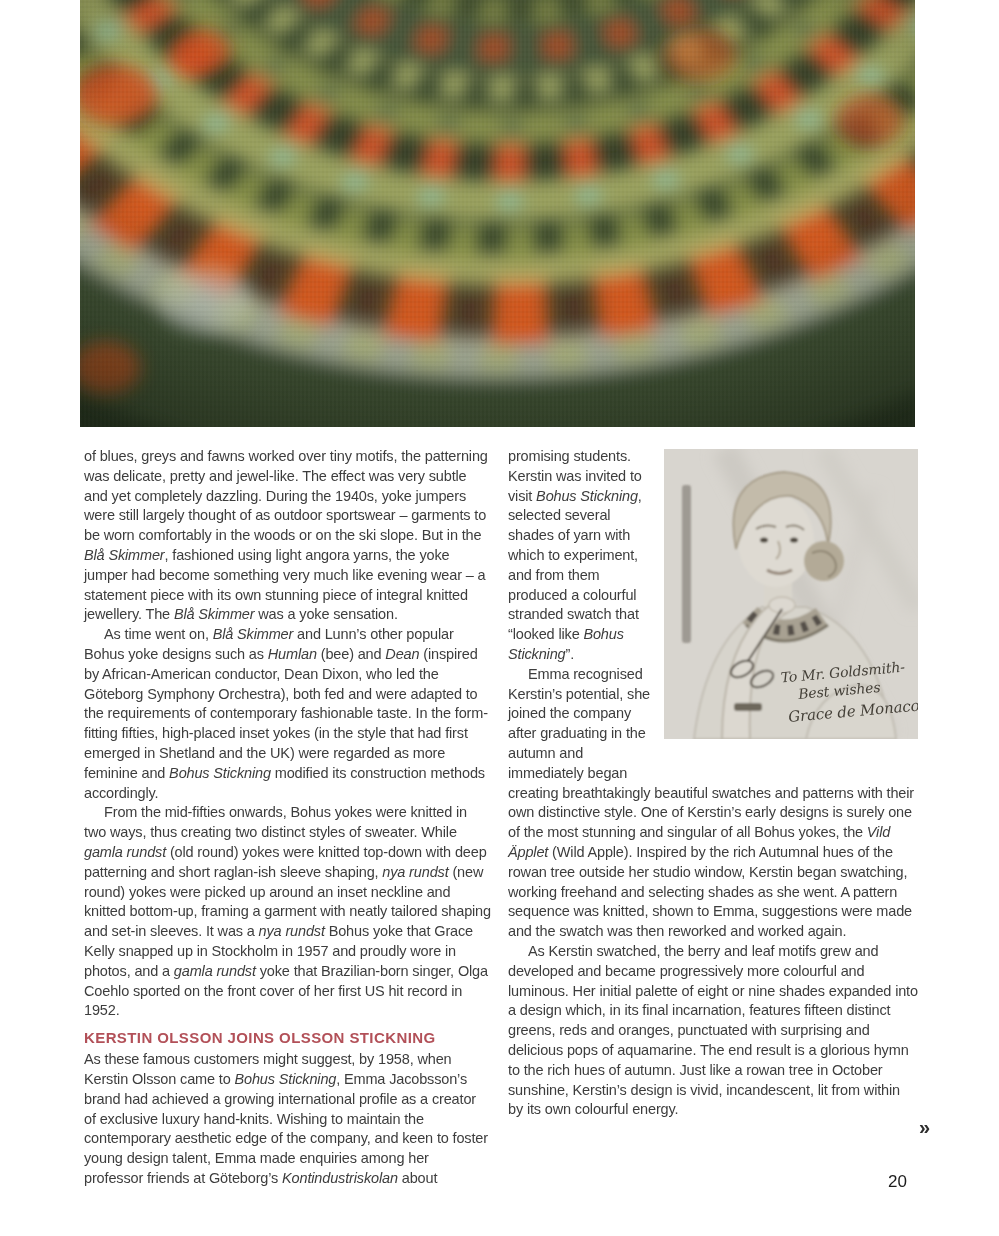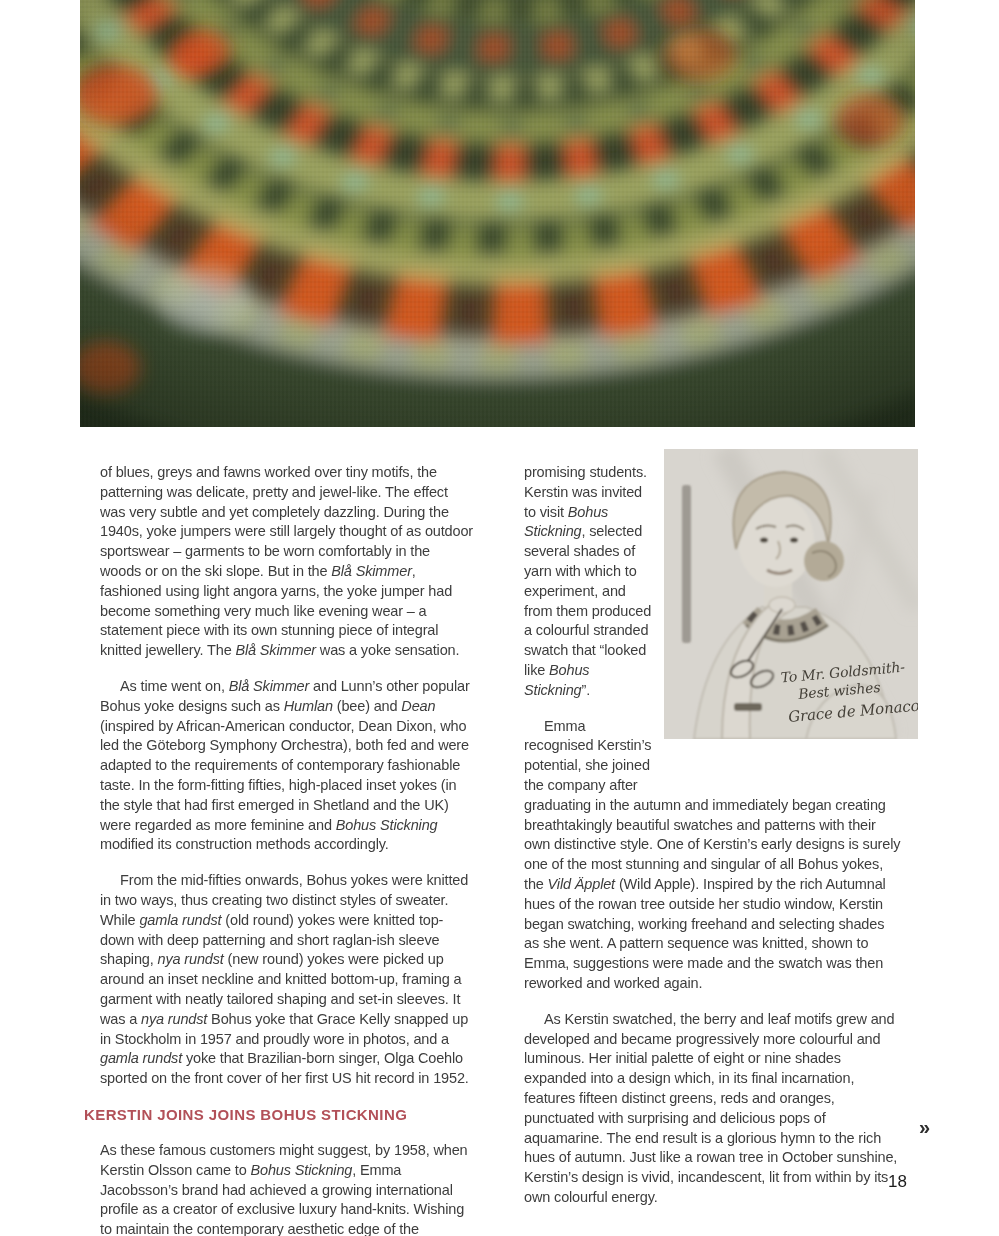--- a/index.html
+++ b/index.html
@@ -5,21 +5,21 @@
   html,body{margin:0;padding:0;background:#ffffff;}
   body{width:999px;height:1236px;font-family:"Liberation Sans","DejaVu Sans",sans-serif;}
   .page{position:relative;width:999px;height:1236px;background:#fff;overflow:hidden;}
 
   .hero{position:absolute;left:80px;top:0;width:835px;height:427px;overflow:hidden;}
   .hero svg{display:block;width:100%;height:100%;}
 
   .col{position:absolute;top:447px;font-size:14.5px;line-height:19.8px;color:#3d3d3d;letter-spacing:-0.15px;text-align:left;}
   .col-left{left:84px;width:407px;}
   .col-right{left:508px;width:410px;}
-  p.body{margin:16px;}
+  p.body{margin:0;}
   p.ind{text-indent:20px;}
   i{}
 
   .heading{margin:7px 0 2px 0;font-size:15px;line-height:20px;font-weight:bold;color:#b25058;letter-spacing:0.4px;}
 
   .photo-float{float:right;width:254px;height:290px;margin:2px 0 40px 10px;}
   .photo-float svg{display:block;width:100%;height:100%;}
 
   .continuation{position:absolute;left:919px;top:1116px;font-size:20px;font-weight:bold;color:#2e2e2e;}
   .pagenum{position:absolute;left:888px;top:1172px;font-size:17px;color:#1c1c1c;}
@@ -75,21 +75,21 @@
       </g>
       <rect width="835" height="427" fill="url(#knit)"></rect>
       <rect width="835" height="427" fill="url(#vig)"></rect>
     </svg>
   </div>
 
   <div class="col col-left">
     <p class="body">of blues, greys and fawns worked over tiny motifs, the patterning was delicate, pretty and jewel-like. The effect was very subtle and yet completely dazzling. During the 1940s, yoke jumpers were still largely thought of as outdoor sportswear – garments to be worn comfortably in the woods or on the ski slope. But in the <i>Blå Skimmer</i>, fashioned using light angora yarns, the yoke jumper had become something very much like evening wear – a statement piece with its own stunning piece of integral knitted jewellery. The <i>Blå Skimmer</i> was a yoke sensation.</p>
     <p class="body ind">As time went on, <i>Blå Skimmer</i> and Lunn’s other popular Bohus yoke designs such as <i>Humlan</i> (bee) and <i>Dean</i> (inspired by African-American conductor, Dean Dixon, who led the Göteborg Symphony Orchestra), both fed and were adapted to the requirements of contemporary fashionable taste. In the form-fitting fifties, high-placed inset yokes (in the style that had first emerged in Shetland and the UK) were regarded as more feminine and <i>Bohus Stickning</i> modified its construction methods accordingly.</p>
     <p class="body ind">From the mid-fifties onwards, Bohus yokes were knitted in two ways, thus creating two distinct styles of sweater. While <i>gamla rundst</i> (old round) yokes were knitted top-down with deep patterning and short raglan-ish sleeve shaping, <i>nya rundst</i> (new round) yokes were picked up around an inset neckline and knitted bottom-up, framing a garment with neatly tailored shaping and set-in sleeves. It was a <i>nya rundst</i> Bohus yoke that Grace Kelly snapped up in Stockholm in 1957 and proudly wore in photos, and a <i>gamla rundst</i> yoke that Brazilian-born singer, Olga Coehlo sported on the front cover of her first US hit record in 1952.</p>
-    <h2 class="heading">KERSTIN JOINS JOINS BOHUS STICKNING</h2>
+    <h2 class="heading">KERSTIN OLSSON JOINS OLSSON STICKNING</h2>
     <p class="body">As these famous customers might suggest, by 1958, when Kerstin Olsson came to <i>Bohus Stickning</i>, Emma Jacobsson’s brand had achieved a growing international profile as a creator of exclusive luxury hand-knits. Wishing to maintain the contemporary aesthetic edge of the company, and keen to foster young design talent, Emma made enquiries among her professor friends at Göteborg’s <i>Kontindustriskolan</i> about</p>
   </div>
 
   <div class="col col-right">
     <div class="photo-float">
       <svg viewBox="0 0 254 290" preserveAspectRatio="none">
         <defs>
           <filter id="pb" x="-20%" y="-20%" width="140%" height="140%">
               <feGaussianBlur stdDeviation="1.1"></feGaussianBlur>
             </filter>
@@ -134,15 +134,15 @@
           <text x="122" y="268" font-size="15">Grace de Monaco</text>
         </g>
       </svg>
     </div>
     <p class="body">promising students. Kerstin was invited to visit <i>Bohus Stickning</i>, selected several shades of yarn with which to experiment, and from them produced a colourful stranded swatch that “looked like <i>Bohus Stickning</i>”.</p>
     <p class="body ind">Emma recognised Kerstin’s potential, she joined the company after graduating in the autumn and immediately began creating breathtakingly beautiful swatches and patterns with their own distinctive style. One of Kerstin’s early designs is surely one of the most stunning and singular of all Bohus yokes, the <i>Vild Äpplet</i> (Wild Apple). Inspired by the rich Autumnal hues of the rowan tree outside her studio window, Kerstin began swatching, working freehand and selecting shades as she went. A pattern sequence was knitted, shown to Emma, suggestions were made and the swatch was then reworked and worked again.</p>
     <p class="body ind">As Kerstin swatched, the berry and leaf motifs grew and developed and became progressively more colourful and luminous. Her initial palette of eight or nine shades expanded into a design which, in its final incarnation, features fifteen distinct greens, reds and oranges, punctuated with surprising and delicious pops of aquamarine. The end result is a glorious hymn to the rich hues of autumn. Just like a rowan tree in October sunshine, Kerstin’s design is vivid, incandescent, lit from within by its own colourful energy.</p>
   </div>
 
   <div class="continuation">»</div>
-  <div class="pagenum">18</div>
+  <div class="pagenum">20</div>
 
 </div>
 
 </body></html>

